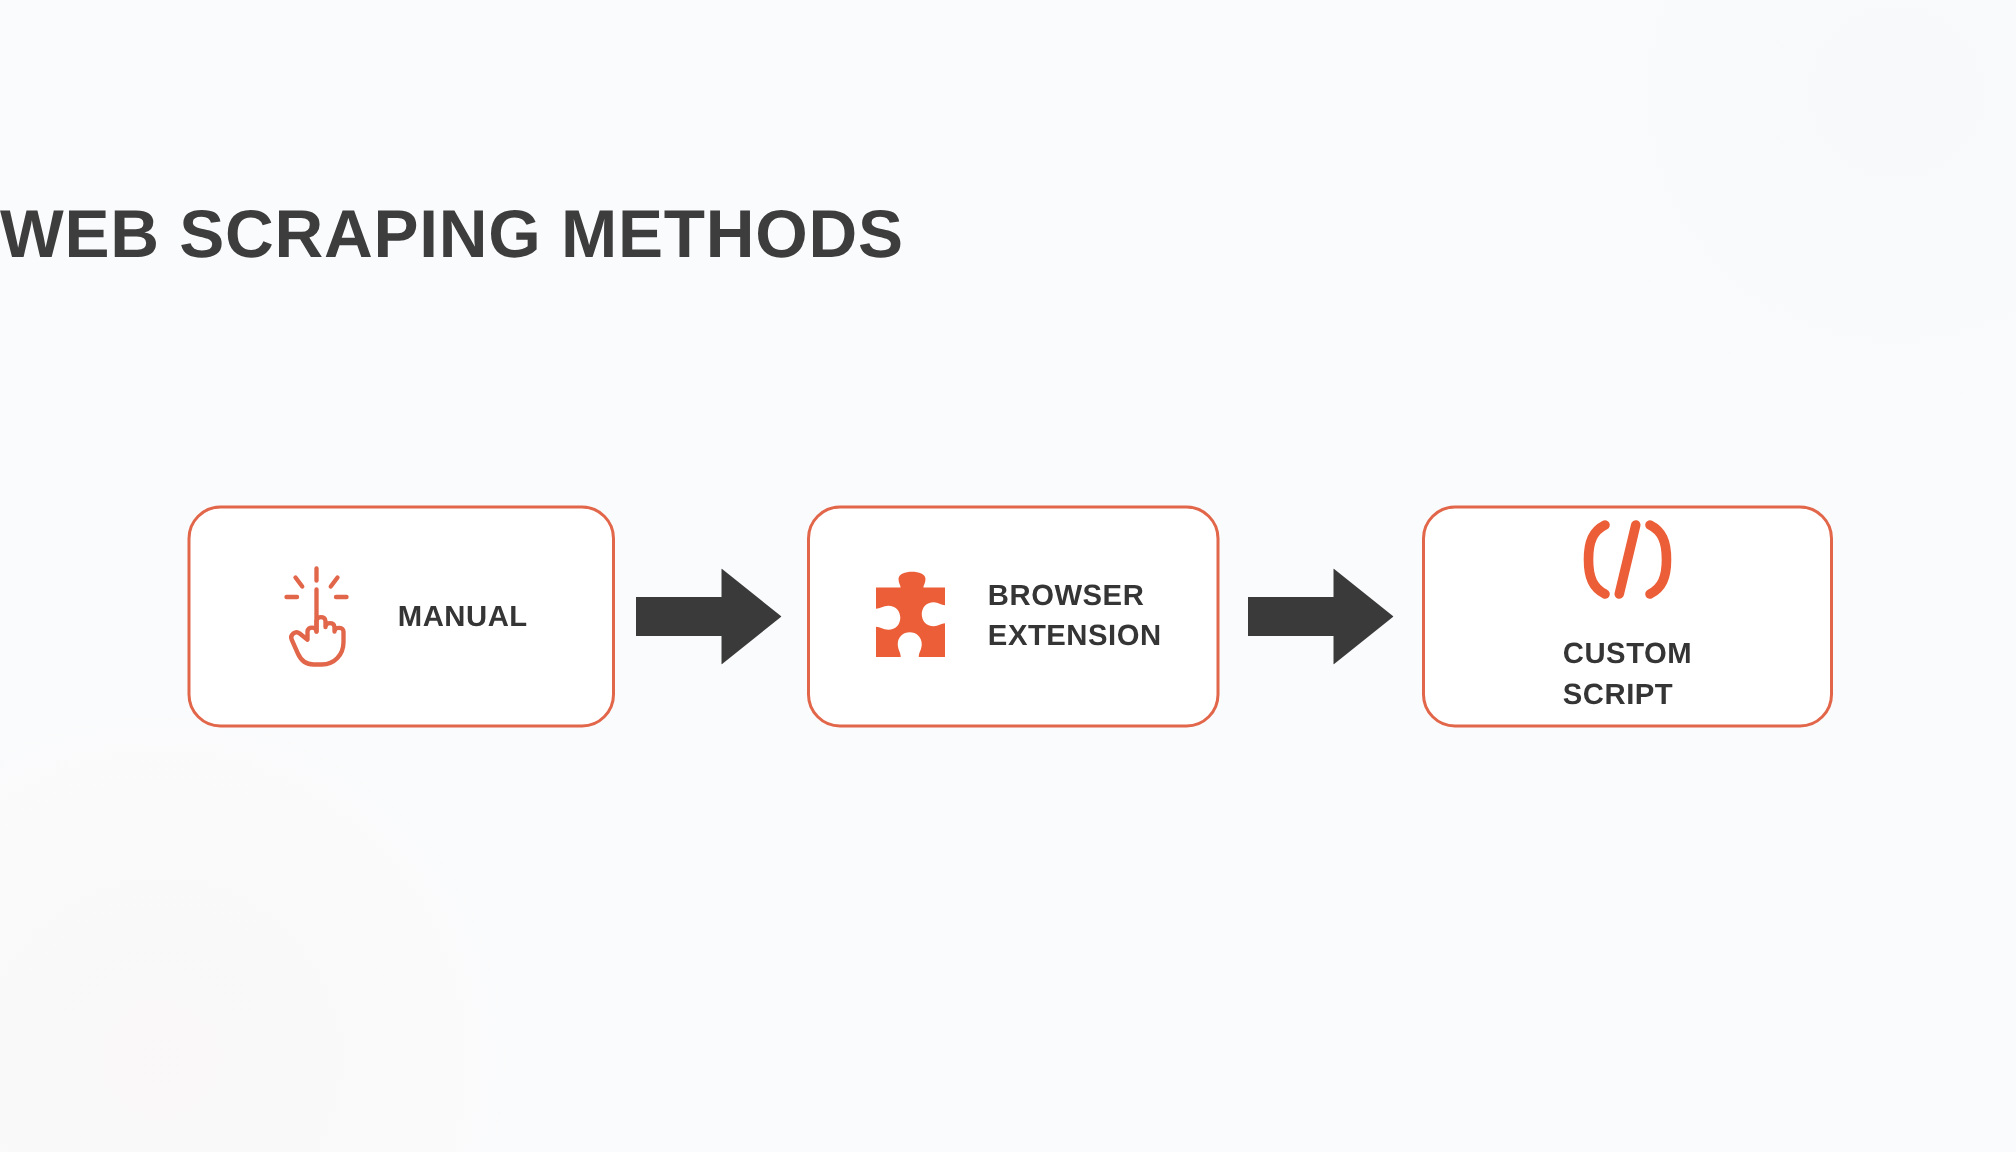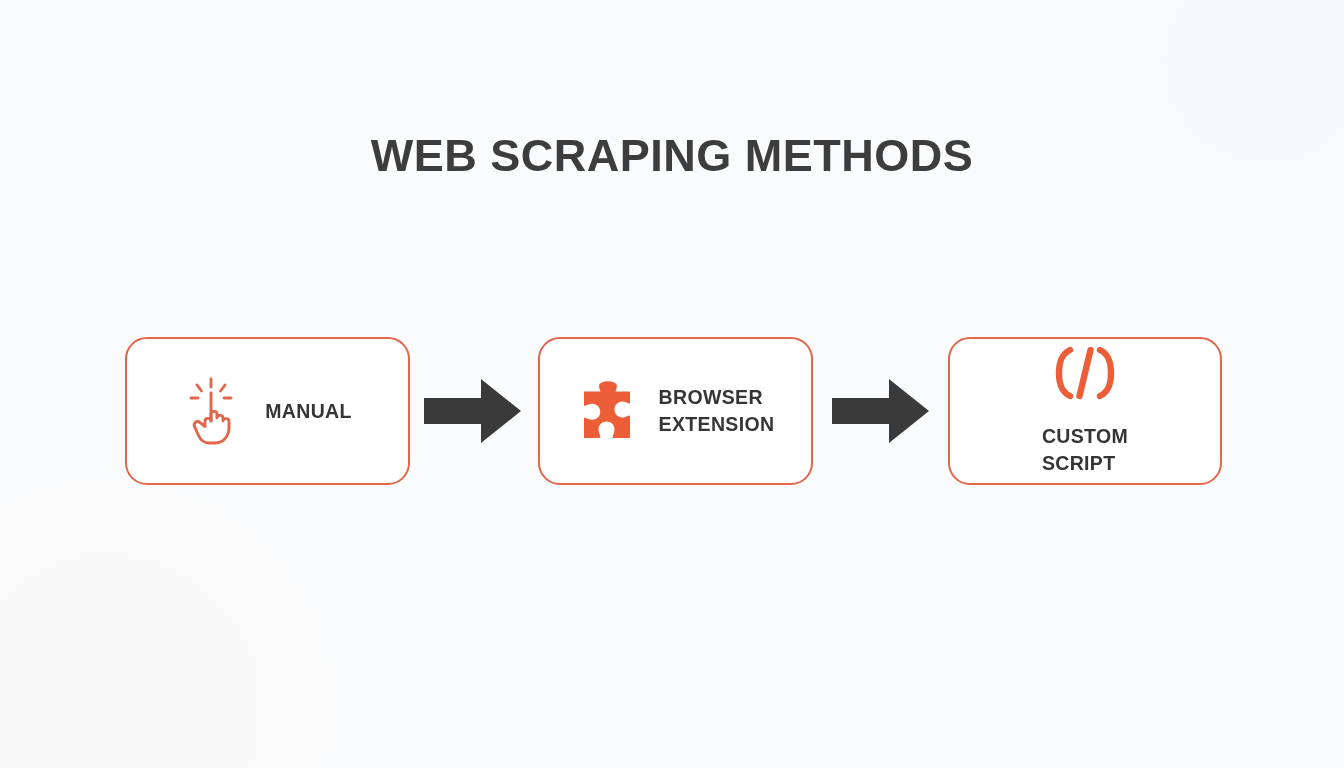--- a/index.html
+++ b/index.html
@@ -24,21 +24,21 @@
       radial-gradient(circle at 94% 8%, rgba(120,140,180,0.018) 0%, rgba(120,140,180,0) 16%),
       #fafbfc;
   }
 
   
   .title {
     position: absolute;
     top: 131px;
     left: 0;
     width: 1344px;
-    text-align: center;
+    text-align: left;
     font-size: 45px;
     font-weight: bold;
     letter-spacing: 0.5px;
     color: #3d3d3d;
     line-height: 1.1;
     white-space: nowrap;
   }
 
   
   .flow {

